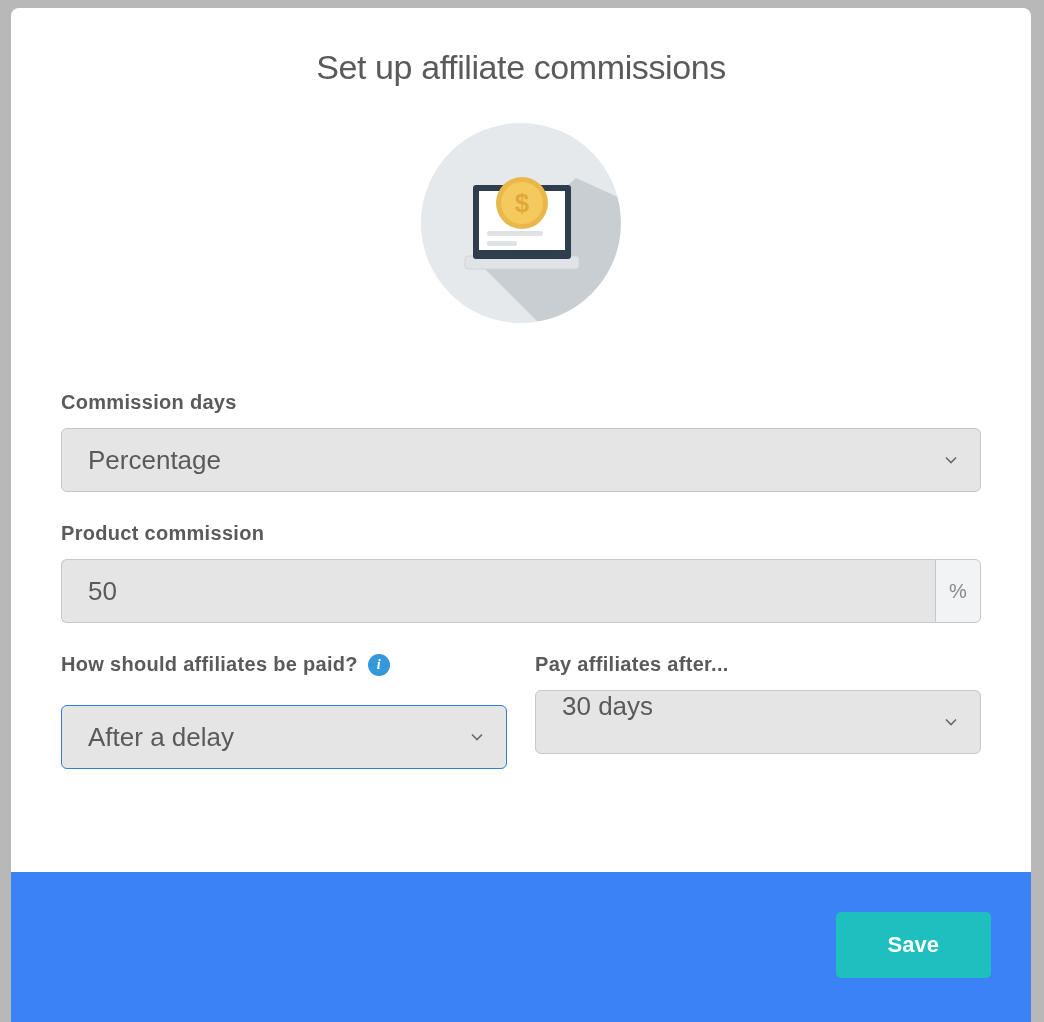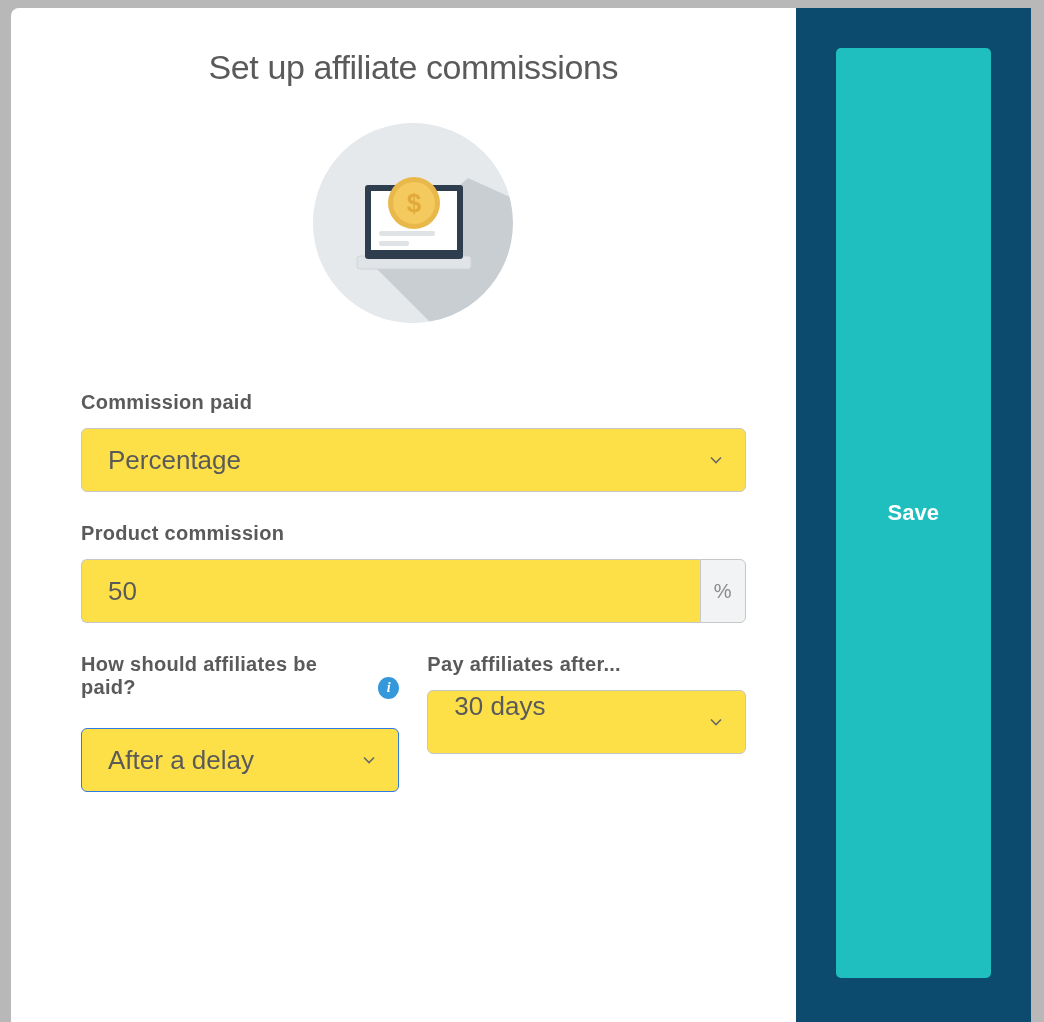--- a/index.html
+++ b/index.html
@@ -17,22 +17,21 @@
   }
   .modal {
     position: absolute;
     top: 8px;
     left: 11px;
     right: 13px;
     bottom: 0;
     background: #ffffff;
     border-radius: 8px 8px 0 0;
     display: flex;
-    flex-direction: row;
-    padding-left: 20px;
+    flex-direction: column;
   }
   .modal-body {
     flex: 1;
     padding: 40px 50px 40px 50px;
   }
   .modal-title {
     font-size: 34px;
     font-weight: 500;
     color: #5a5a5a;
     text-align: center;
@@ -83,21 +82,21 @@
     position: relative;
   }
   .select-field, .text-field {
     width: 100%;
     height: 64px;
     border: 1px solid #c7c7c7;
     border-radius: 6px;
     font-size: 26px;
     color: #5a5a5a;
     padding: 0 50px 0 26px;
-    background: #fde047;
+    background: #e5e5e5;
     appearance: none;
     -webkit-appearance: none;
     outline: none;
     font-family: inherit;
   }
   .select-field.focused {
     border: 1.5px solid #2f7ae5;
     margin-top: 29px;
   }
   .chevron {
@@ -135,21 +134,21 @@
   }
   .row-two {
     display: flex;
     gap: 28px;
   }
   .row-two > .form-group {
     flex: 1;
     margin-bottom: 0;
   }
   .modal-footer {
-    background: #0c4a6e;
+    background: #3b82f6;
     padding: 40px 40px 44px 40px;
     display: flex;
     justify-content: flex-end;
   }
   .save-btn {
     background: #1fbfbf;
     color: #fff;
     border: none;
     border-radius: 5px;
     font-size: 22px;
@@ -187,21 +186,21 @@
           <rect x="66" y="118" width="30" height="5" rx="2" fill="#dfe3e6"></rect>
 
           <circle cx="101" cy="80" r="26" fill="#e9b84a"></circle>
           <circle cx="101" cy="80" r="21" fill="#f4c95d"></circle>
           <text x="101" y="89" text-anchor="middle" font-size="26" font-weight="bold" fill="#e0a93a" font-family="Arial">$</text>
         </g>
       </svg>
     </div>
 
     <div class="form-group">
-      <label class="form-label">Commission paid</label>
+      <label class="form-label">Commission days</label>
       <div class="select-wrap">
         <div class="select-field" style="display:flex;align-items:center;">
           <span>Percentage</span>
         </div>
         <span class="chevron">
           <svg viewBox="0 0 24 24" fill="none" stroke="#6a6a6a" stroke-width="2">
               <polyline points="6 9 12 15 18 9"></polyline>
             </svg>
         </span>
       </div>

